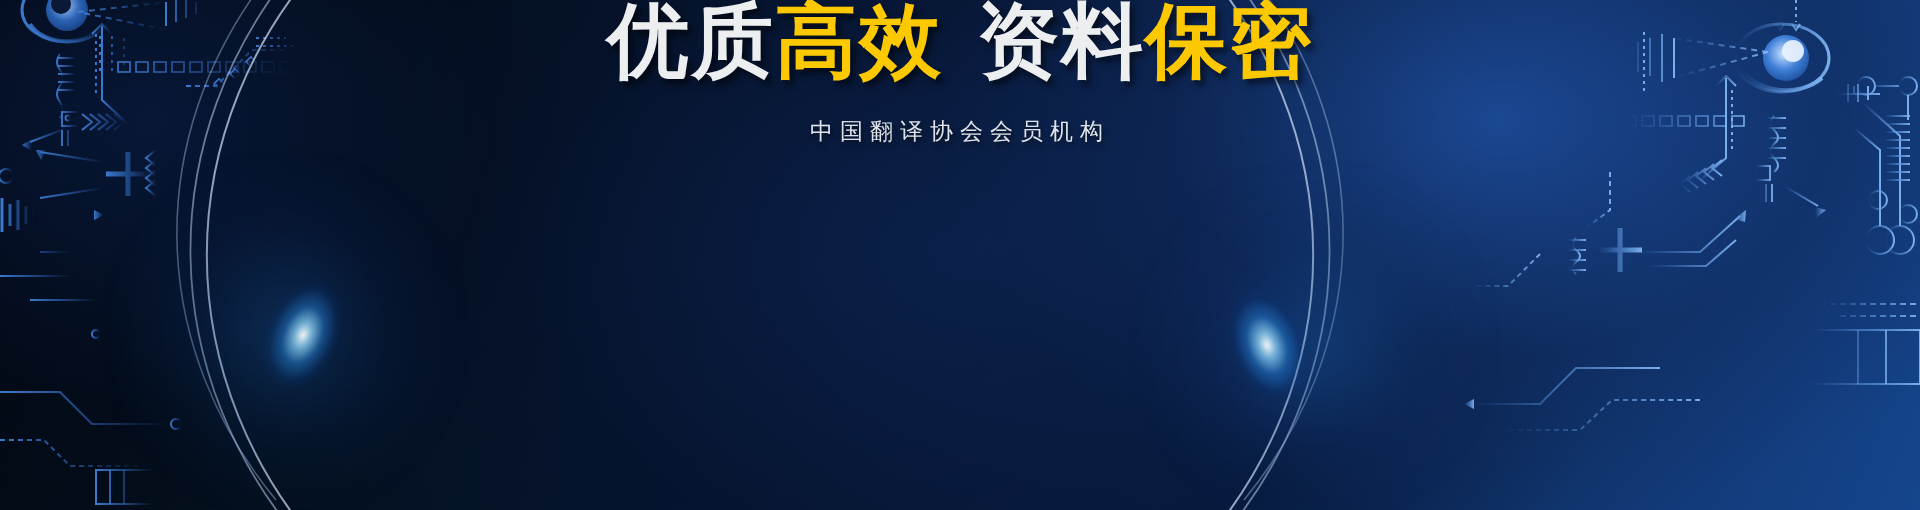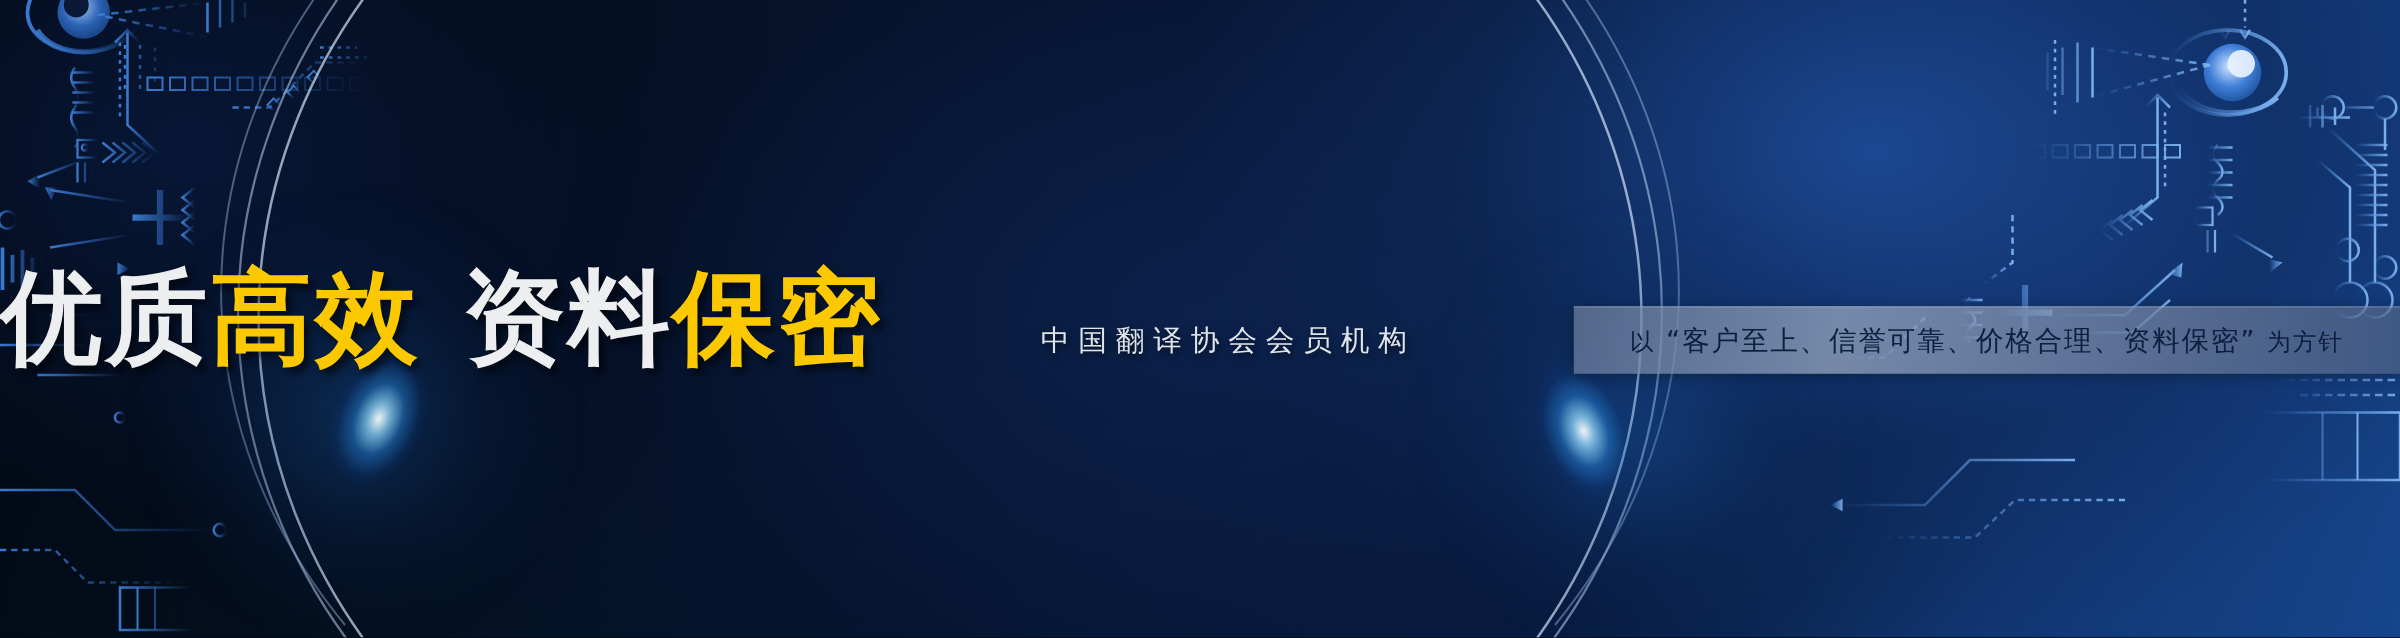--- a/index.html
+++ b/index.html
@@ -39,22 +39,22 @@
     position:absolute; pointer-events:none;
     background:radial-gradient(ellipse at center, rgba(30,110,200,0.30) 0%, rgba(14,56,120,0.14) 45%, rgba(0,0,0,0) 75%);
     filter:blur(14px);
   }
   .haze-l { left:120px; top:170px; width:330px; height:330px; }
   .haze-r { left:1150px; top:180px; width:330px; height:330px; }
 
   
   .content {
     position:absolute; inset:0;
-    display:flex; flex-direction:row;
-    align-items:center; justify-content:space-between;
+    display:flex; flex-direction:column;
+    align-items:center; justify-content:flex-start;
   }
 
   .headline {
     font-size:82px;
     font-weight:bold;
     letter-spacing:2px;
     line-height:1;
     white-space:nowrap;
     text-shadow:4px 5px 6px rgba(0,0,0,0.55);
   }
@@ -321,22 +321,15 @@
   <div class="glow-dot glow-right"></div>
 
   <div class="content">
 
     <div class="headline">
       <span class="h-white">优质</span><span class="h-yellow">高效</span><span class="h-gap"></span><span class="h-white">资料</span><span class="h-yellow">保密</span>
     </div>
 
     <div class="subtitle">中国翻译协会会员机构</div>
 
-    <div class="tagline-box">
-      <div class="tagline">
-        <span class="tag-sm">以</span>
-        <span>“客户至上、信誉可靠、价格合理、资料保密”</span>
-        <span class="tag-sm">为方针</span>
-      </div>
-    </div>
 
   </div>
 </div>
 
 </body></html>

